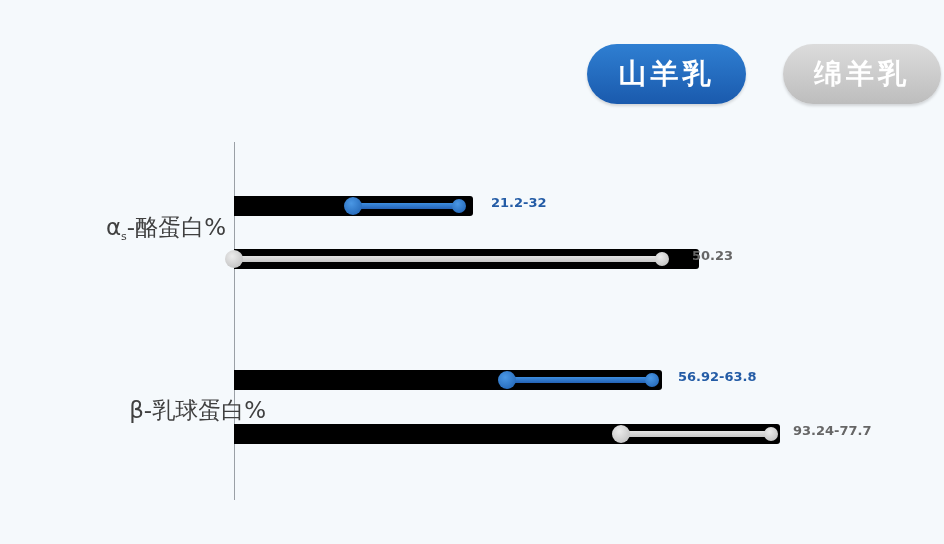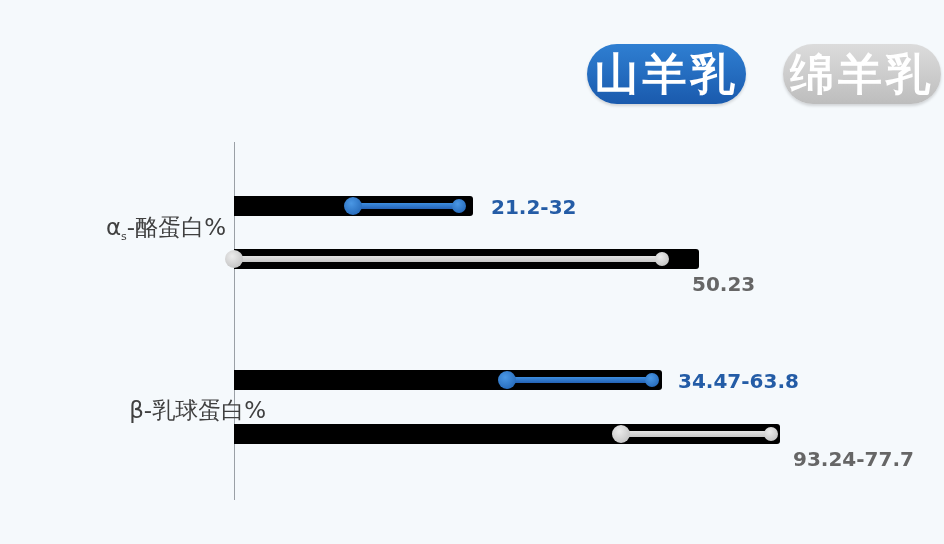--- a/index.html
+++ b/index.html
@@ -4,21 +4,21 @@
 <style>
   html, body { margin: 0; padding: 0; }
   body {
     width: 944px; height: 544px; overflow: hidden; position: relative;
     background: #f5f9fc;
     font-family: "DejaVu Sans", "Liberation Sans", sans-serif;
   }
   .toggle-btn {
     position: absolute; top: 44px; height: 60px; width: 159px;
     border-radius: 30px; border: none;
-    color: #ffffff; font-size: 44px; font-weight: bold; letter-spacing: 4px;
+    color: #ffffff; font-size: 28px; font-weight: bold; letter-spacing: 4px;
     display: flex; align-items: center; justify-content: center;
     cursor: pointer; padding: 0; box-sizing: border-box;
     box-shadow: 0 2px 3px rgba(0,0,0,0.15);
   }
   .btn-goat { left: 587px; background: linear-gradient(180deg, #2f7fd2 0%, #1a5aad 100%); }
   .btn-sheep { left: 783px; width: 158px; background: linear-gradient(180deg, #dcdcdc 0%, #bdbdbd 100%); }
   .axis-line {
     position: absolute; left: 234px; top: 142px; width: 1px; height: 358px;
     background: #9aa0a6;
   }
@@ -35,24 +35,24 @@
     position: absolute; height: 6px; border-radius: 3px;
   }
   .range-line.goat { background: linear-gradient(180deg, #3d8ee0, #2462b5); }
   .range-line.sheep { background: linear-gradient(180deg, #e4e4e4, #c7c7c7); }
   .dot {
     position: absolute; border-radius: 50%;
   }
   .dot.goat { background: radial-gradient(circle at 40% 35%, #4a97e4, #1d5fb0); }
   .dot.sheep { background: radial-gradient(circle at 40% 35%, #ececec, #b9b9b9); }
   .val-label {
-    position: absolute; font-size: 20px; font-weight: bold; white-space: nowrap;
+    position: absolute; font-size: 13px; font-weight: bold; white-space: nowrap;
   }
   .val-label.goat { color: #245ca6; }
-  .val-label.sheep { color: #666666; margin-top: 24px; }
+  .val-label.sheep { color: #666666; }
 </style>
 </head>
 <body>
 
 <button class="toggle-btn btn-goat">山羊乳</button>
 <button class="toggle-btn btn-sheep">绵羊乳</button>
 
 <div class="axis-line"></div>
 
 <div class="cat-label" style="right: 718px; top: 212px;"><span>α</span><sub>s</sub><span>-酪蛋白%</span></div>
@@ -68,19 +68,19 @@
 <div class="bar-track" style="top:249px; width:465px;"></div>
 <div class="range-line sheep" style="top:256px; left:234px; width:428px;"></div>
 <div class="dot sheep" style="top:250px; left:225px; width:18px; height:18px;"></div>
 <div class="dot sheep" style="top:252px; left:655px; width:14px; height:14px;"></div>
 <div class="val-label sheep" style="top:248px; left:692px;">50.23</div>
 
 <div class="bar-track" style="top:370px; width:428px;"></div>
 <div class="range-line goat" style="top:377px; left:507px; width:145px;"></div>
 <div class="dot goat" style="top:371px; left:498px; width:18px; height:18px;"></div>
 <div class="dot goat" style="top:373px; left:645px; width:14px; height:14px;"></div>
-<div class="val-label goat" style="top:369px; left:678px;">34.47-63.8</div>
+<div class="val-label goat" style="top:369px; left:678px;">56.92-63.8</div>
 
 <div class="bar-track" style="top:424px; width:546px;"></div>
 <div class="range-line sheep" style="top:431px; left:621px; width:150px;"></div>
 <div class="dot sheep" style="top:425px; left:612px; width:18px; height:18px;"></div>
 <div class="dot sheep" style="top:427px; left:764px; width:14px; height:14px;"></div>
 <div class="val-label sheep" style="top:423px; left:793px;">93.24-77.7</div>
 
 </body></html>

